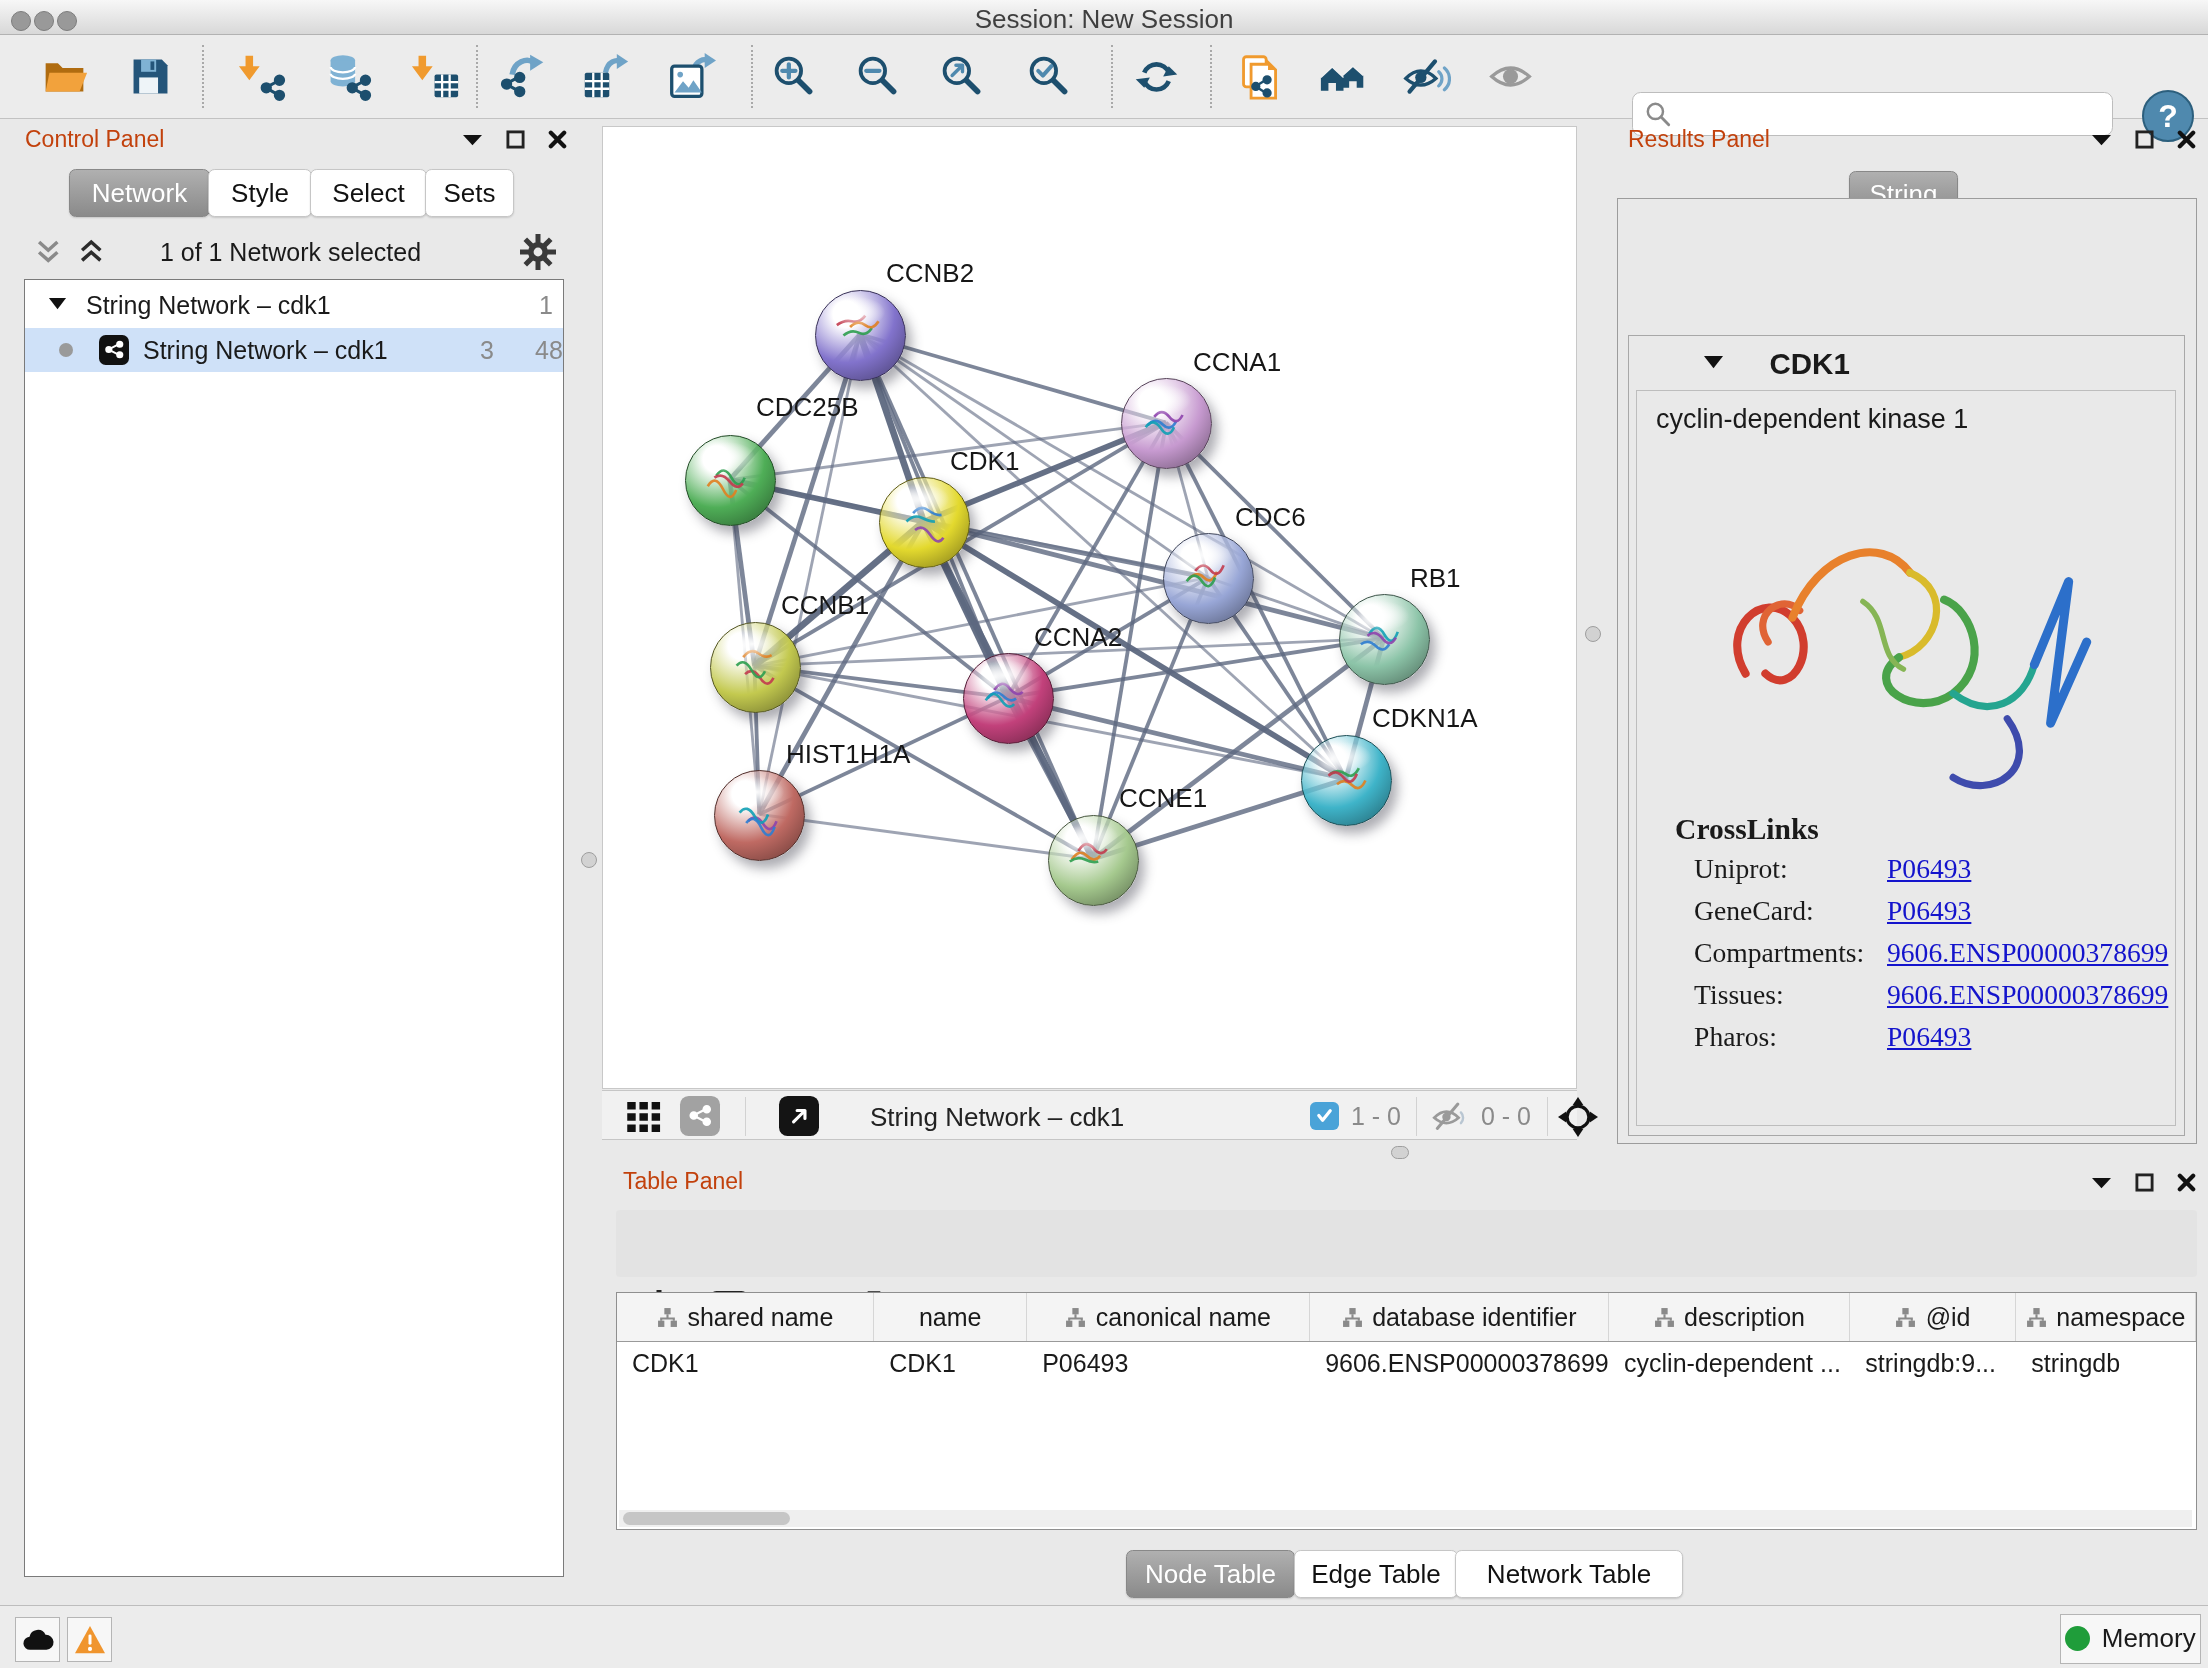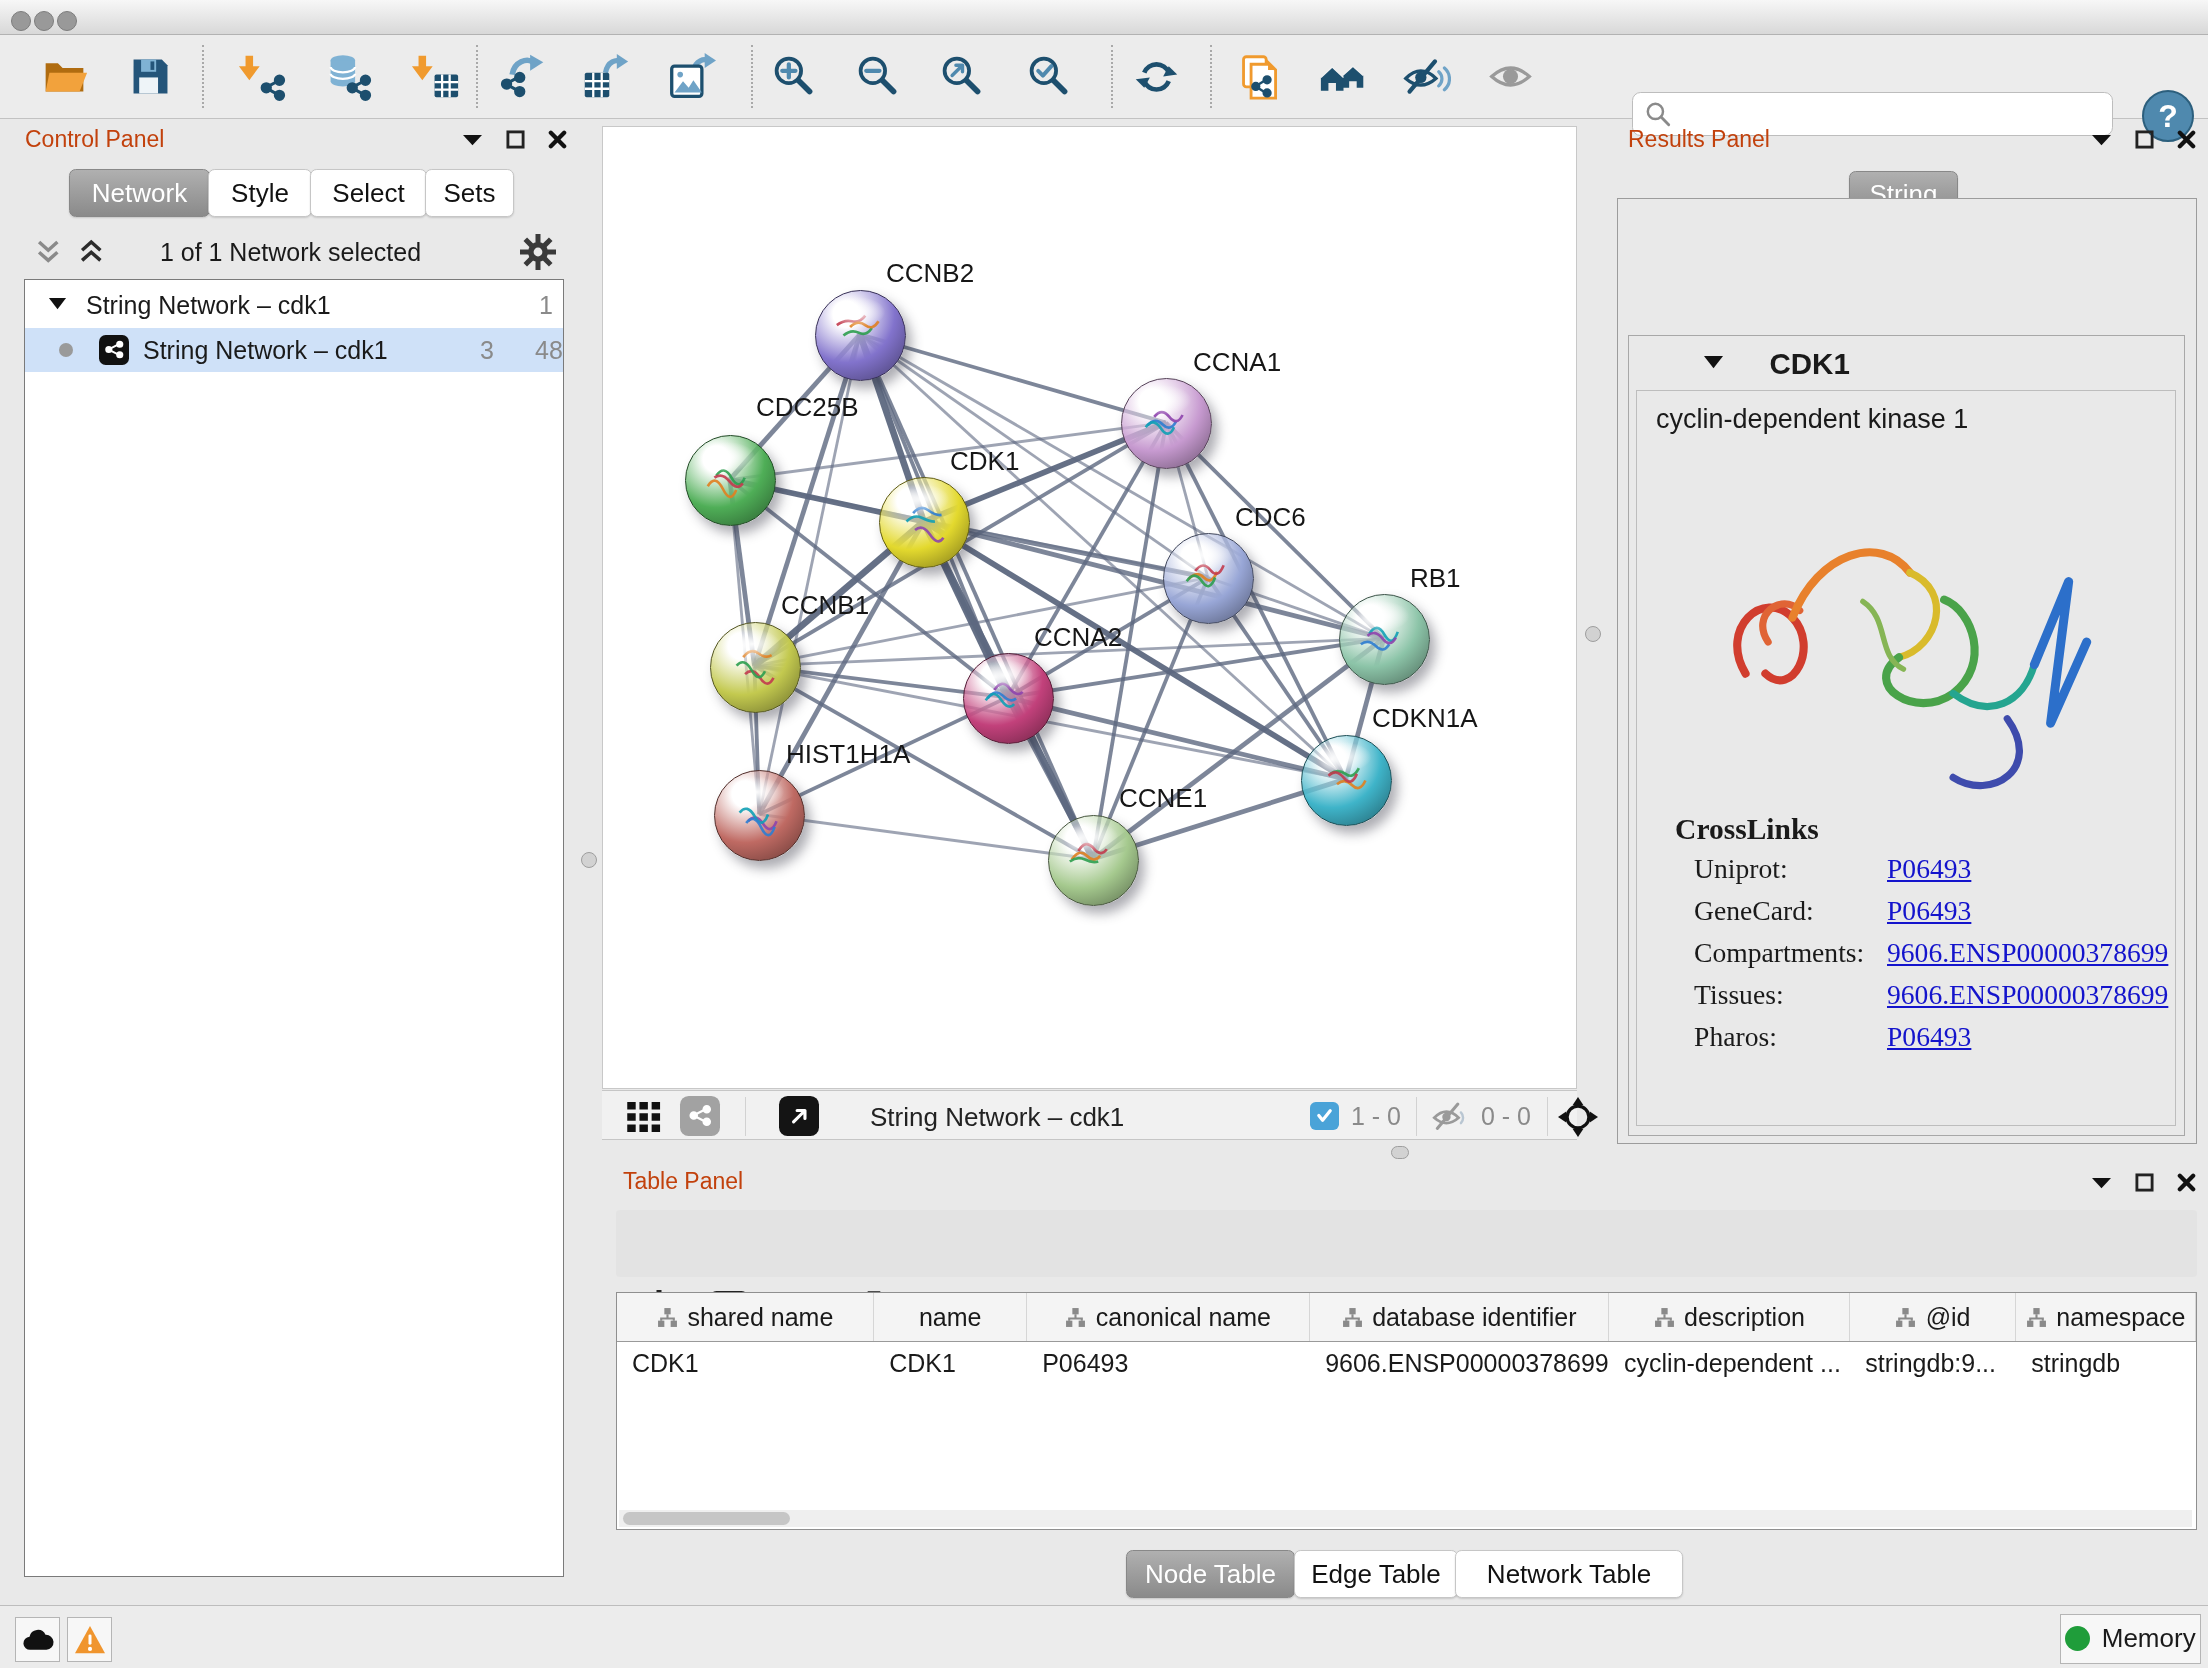--- a/index.html
+++ b/index.html
@@ -99,20 +99,21 @@
 </style>
 </head>
 <body>
 
 <div id="app">
 
   <div class="titlebar">
     <div class="light" style="left:11.4px"></div>
     <div class="light" style="left:34px"></div>
     <div class="light" style="left:57px"></div>
+    <div class="win-title">Session: New Session</div>
   </div>
 
   <div class="toolbar">
     <div class="tbtn" style="left:38px">
       <svg width="49" height="49" viewBox="0 0 52 52">
         <path d="M6 12 h13 l5 5 h22 v25 H6z" fill="#b06c10"></path>
         <path d="M10 22 h40 l-8 20 H6z" fill="#f2a23c"></path>
         </svg>
       </div>
     <div class="tbtn" style="left:124px">

